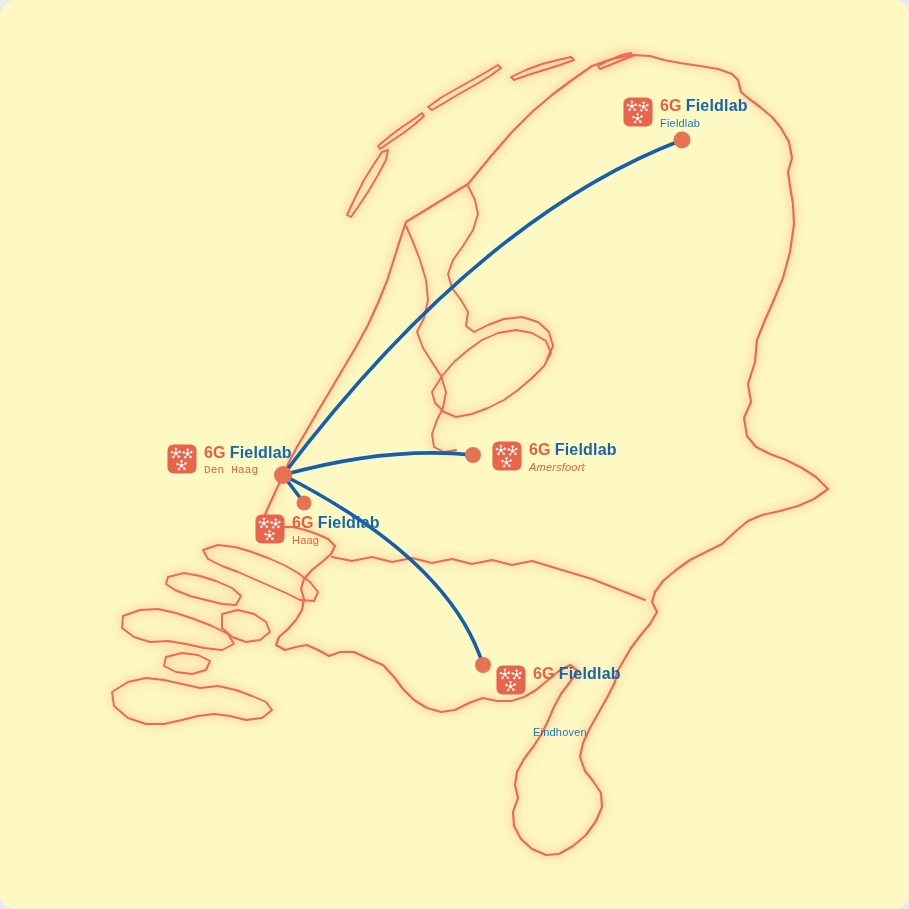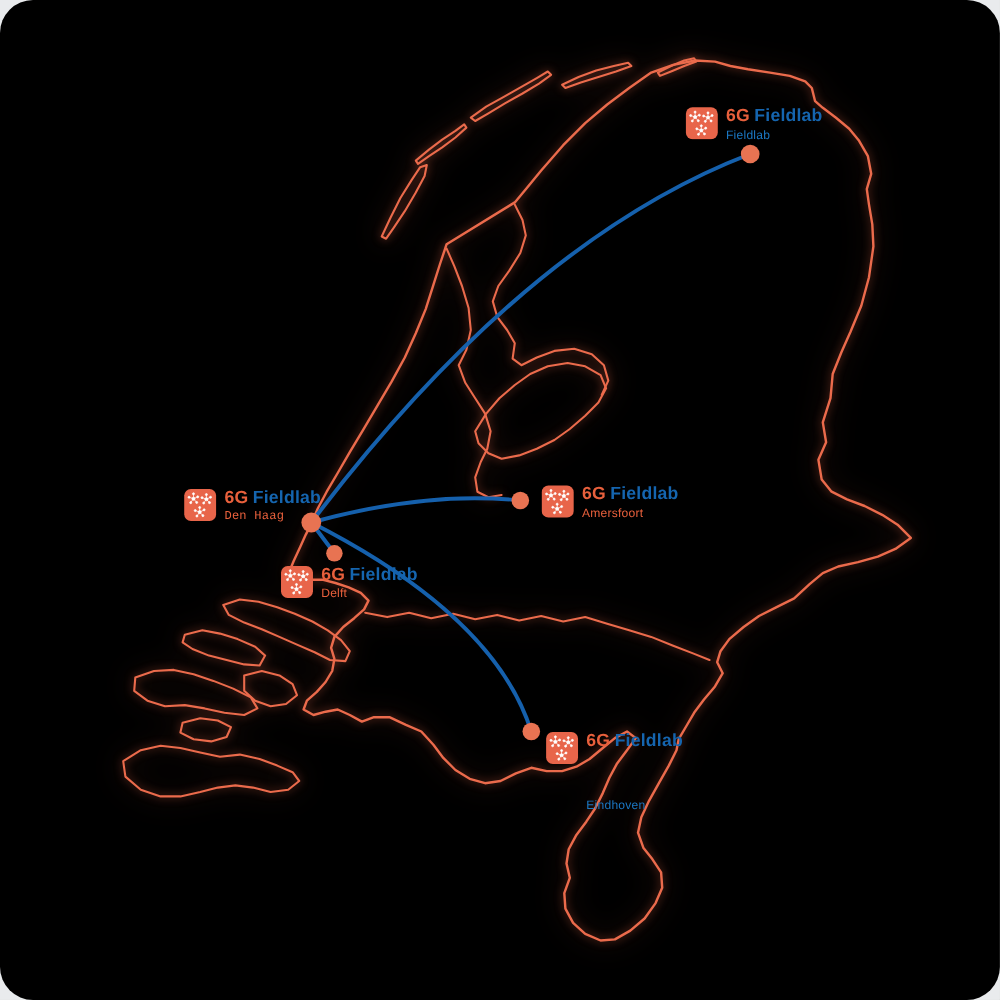--- a/index.html
+++ b/index.html
@@ -1,18 +1,18 @@
 <!DOCTYPE html>
 <html style="--map-outline: #EB6B4C; --connector-blue: #1560AC; --dot: #E87352; --icon-bg: #E8654A; --title-orange: #E8603C; --title-blue: #1565AF; --subtitle-blue: #1B78C4; --subtitle-orange: #E8603C;"><head>
 <meta charset="utf-8">
 <style>
   html,body{margin:0;padding:0;background:#e9ebed;}
   .card{
     position:relative;width:909px;height:909px;margin:0 auto;
-    background:#000000;border-radius:30px;overflow:hidden;
+    background:#fef9c3;border-radius:16px;overflow:hidden;
     font-family:"Liberation Sans",sans-serif;
   }
   .map-svg{position:absolute;inset:0;}
   .glow{filter:drop-shadow(0 0 4px rgba(235,107,76,.55)) drop-shadow(0 0 12px rgba(235,107,76,.28));}
   .outline{fill:none;stroke:var(--map-outline);stroke-width:2.2;stroke-linejoin:round;stroke-linecap:round;}
   .thin{stroke-width:1.9;}
   .connector{fill:none;stroke:var(--connector-blue);stroke-width:3.6;stroke-linecap:round;}
   .dot{fill:var(--dot);}
   .loc{position:absolute;display:flex;align-items:flex-start;gap:7px;}
   .loc .icon{width:30px;height:30px;flex:0 0 auto;}
@@ -112,41 +112,41 @@
       <div class="city" style="color: rgb(27, 120, 196);">Fieldlab</div>
     </div>
   </div>
 
   <div class="loc" style="left: 492px; top: 441px;">
     <svg class="icon">
         <use href="#flab"></use>
       </svg>
     <div class="txt">
       <div class="title"><span class="t6g">6G</span><span class="tfl">Fieldlab</span></div>
-      <div class="city" style="color: rgb(232, 96, 60);">Amersfoort</div>
+      <div class="city" style="color: rgb(232, 96, 60); font-style: italic;">Amersfoort</div>
     </div>
   </div>
 
   <div class="loc" style="left: 167px; top: 444px;">
     <svg class="icon">
         <use href="#flab"></use>
       </svg>
     <div class="txt">
       <div class="title"><span class="t6g">6G</span><span class="tfl">Fieldlab</span></div>
       <div class="city" style="color: rgb(232, 96, 60); font-family: Liberation Mono, monospace;">Den Haag</div>
     </div>
   </div>
 
   <div class="loc" style="left: 255px; top: 514px;">
     <svg class="icon">
         <use href="#flab"></use>
       </svg>
     <div class="txt">
       <div class="title"><span class="t6g">6G</span><span class="tfl">Fieldlab</span></div>
-      <div class="city" style="color: rgb(232, 96, 60);">Delft</div>
+      <div class="city" style="color: rgb(232, 96, 60);">Haag</div>
     </div>
   </div>
 
   <div class="loc" style="left: 496px; top: 665px;">
     <svg class="icon">
         <use href="#flab"></use>
       </svg>
     <div class="txt">
       <div class="title"><span class="t6g">6G</span><span class="tfl">Fieldlab</span></div>
       <div class="city" style="color: rgb(27, 120, 196); margin-top: 44px;">Eindhoven</div>

